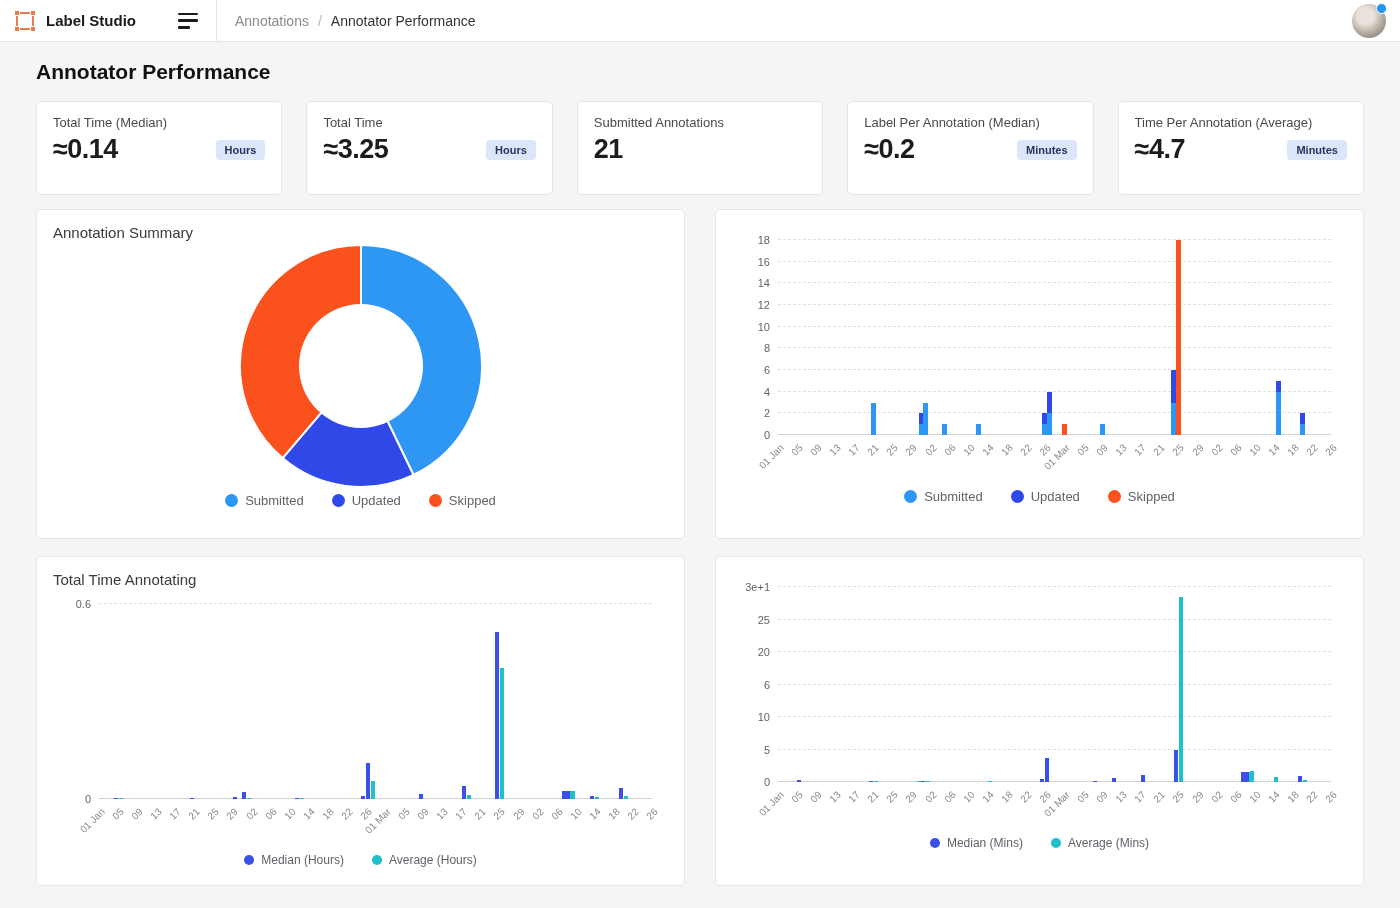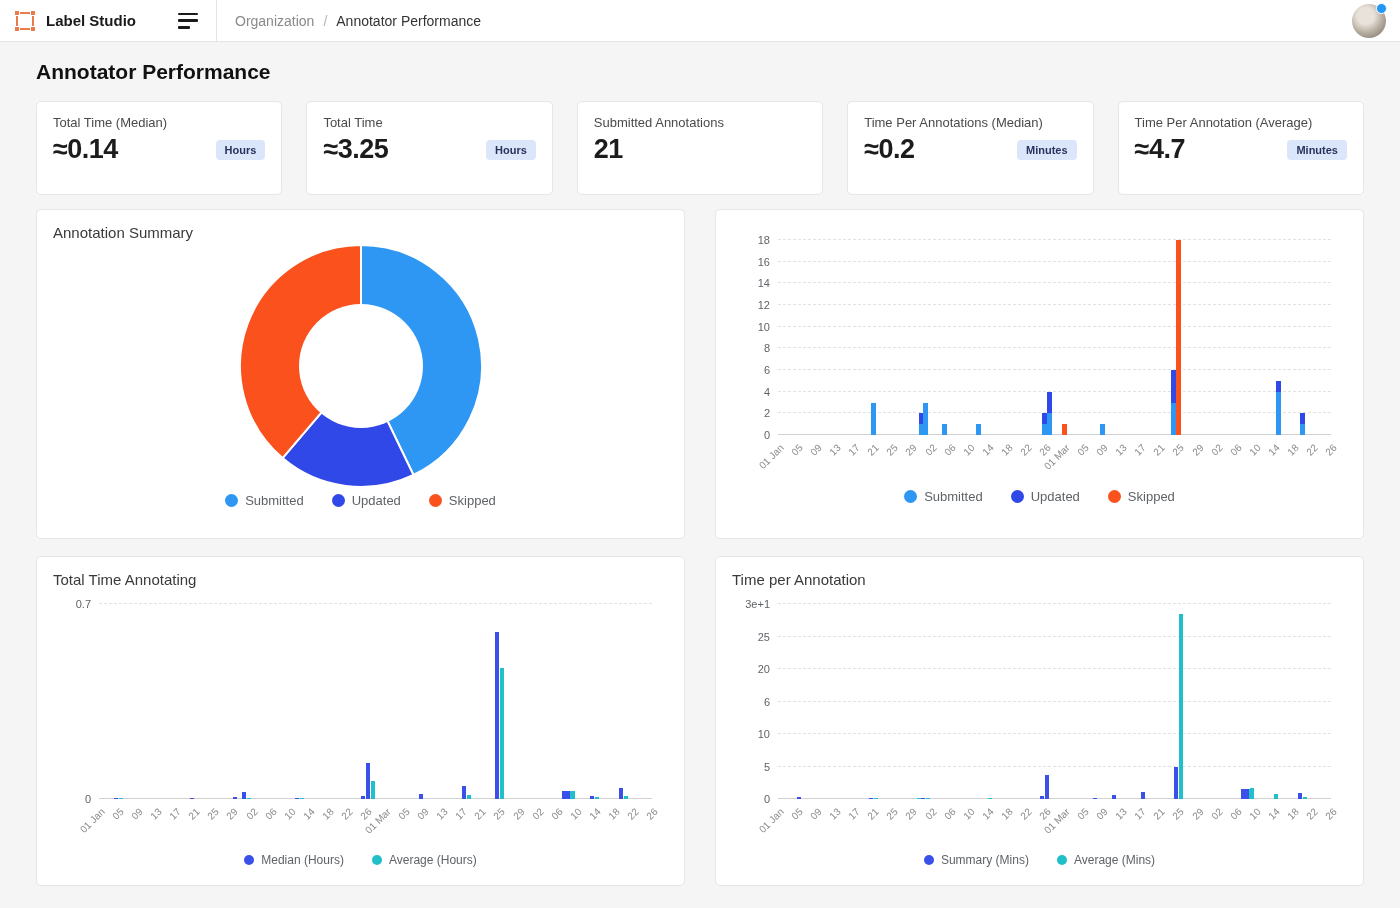--- a/index.html
+++ b/index.html
@@ -78,21 +78,21 @@
     </div>
     <span class="app-name">Label Studio</span>
   </div>
   <div class="hamburger">
     <span class="h1"></span>
       <span class="h2"></span>
       <span class="h3"></span>
   </div>
   <div class="topbar-divider"></div>
   <div class="breadcrumb">
-    <span class="crumb-parent">Organization</span>
+    <span class="crumb-parent">Annotations</span>
     <span class="crumb-sep">/</span>
     <span class="crumb-current">Annotator Performance</span>
   </div>
   <div class="avatar-wrap">
     <div class="avatar"></div>
     <div class="avatar-dot"></div>
   </div>
 </div>
 
 <div class="main">
@@ -114,21 +114,21 @@
       </div>
     </div>
     <div class="stat-card">
       <div class="stat-label">Submitted Annotations</div>
       <div class="stat-value-row">
         <span class="stat-value">21</span>
 
       </div>
     </div>
     <div class="stat-card">
-      <div class="stat-label">Time Per Annotations (Median)</div>
+      <div class="stat-label">Label Per Annotation (Median)</div>
       <div class="stat-value-row">
         <span class="stat-value">≈0.2</span>
         <span class="stat-badge">Minutes</span>
       </div>
     </div>
     <div class="stat-card">
       <div class="stat-label">Time Per Annotation (Average)</div>
       <div class="stat-value-row">
         <span class="stat-value">≈4.7</span>
         <span class="stat-badge">Minutes</span>
@@ -253,21 +253,21 @@
         </div>
       </div>
     </div>
 
     <div class="chart-card">
       <div class="chart-title">Total Time Annotating</div>
       <div class="plot">
           <div class="gridline baseline" style="bottom: 0px;"></div>
           <div class="ylab" style="bottom: -6px;">0</div>
           <div class="gridline" style="bottom: 195px;"></div>
-          <div class="ylab" style="bottom: 189px;">0.7</div>
+          <div class="ylab" style="bottom: 189px;">0.6</div>
           <div class="bar-seg" style="left: calc(3.44828% - 4.5px); width: 4px; bottom: 0px; height: 1.5px; background: rgb(58, 80, 233);"></div>
           <div class="bar-seg" style="left: calc(3.44828% + 0.5px); width: 4px; bottom: 0px; height: 1.5px; background: rgb(31, 192, 201);"></div>
           <div class="bar-seg" style="left: calc(17.2414% - 4.5px); width: 4px; bottom: 0px; height: 1.5px; background: rgb(58, 80, 233);"></div>
           <div class="bar-seg" style="left: calc(25% - 4.5px); width: 4px; bottom: 0px; height: 2.22857px; background: rgb(58, 80, 233);"></div>
           <div class="bar-seg" style="left: calc(26.7241% - 4.5px); width: 4px; bottom: 0px; height: 6.96429px; background: rgb(58, 80, 233);"></div>
           <div class="bar-seg" style="left: calc(26.7241% + 0.5px); width: 4px; bottom: 0px; height: 1.5px; background: rgb(31, 192, 201);"></div>
           <div class="bar-seg" style="left: calc(36.2069% - 4.5px); width: 4px; bottom: 0px; height: 1.5px; background: rgb(58, 80, 233);"></div>
           <div class="bar-seg" style="left: calc(36.2069% + 0.5px); width: 4px; bottom: 0px; height: 1.5px; background: rgb(31, 192, 201);"></div>
           <div class="bar-seg" style="left: calc(48.2759% - 4.5px); width: 4px; bottom: 0px; height: 3.34286px; background: rgb(58, 80, 233);"></div>
           <div class="bar-seg" style="left: calc(49.1379% - 4.5px); width: 4px; bottom: 0px; height: 36.2143px; background: rgb(58, 80, 233);"></div>
@@ -324,21 +324,20 @@
           <span class="legend-label small">Median (Hours)</span>
         </div>
         <div class="legend-item">
           <span class="legend-dot small" style="background: rgb(31, 192, 201);"></span>
           <span class="legend-label small">Average (Hours)</span>
         </div>
       </div>
     </div>
 
     <div class="chart-card">
-      <div class="chart-title">Time per Annotation</div>
       <div class="plot">
           <div class="gridline baseline" style="bottom: 0px;"></div>
           <div class="ylab" style="bottom: -6px;">0</div>
           <div class="gridline" style="bottom: 32.5px;"></div>
           <div class="ylab" style="bottom: 26.5px;">5</div>
           <div class="gridline" style="bottom: 65px;"></div>
           <div class="ylab" style="bottom: 59px;">10</div>
           <div class="gridline" style="bottom: 97.5px;"></div>
           <div class="ylab" style="bottom: 91.5px;">6</div>
           <div class="gridline" style="bottom: 130px;"></div>
@@ -397,21 +396,21 @@
           <span class="xlab" style="left: 82.7586%;">06</span>
           <span class="xlab" style="left: 86.2069%;">10</span>
           <span class="xlab" style="left: 89.6552%;">14</span>
           <span class="xlab" style="left: 93.1034%;">18</span>
           <span class="xlab" style="left: 96.5517%;">22</span>
           <span class="xlab" style="left: 100%;">26</span>
         </div>
       <div class="legend">
         <div class="legend-item">
           <span class="legend-dot small" style="background: rgb(58, 80, 233);"></span>
-          <span class="legend-label small">Summary (Mins)</span>
+          <span class="legend-label small">Median (Mins)</span>
         </div>
         <div class="legend-item">
           <span class="legend-dot small" style="background: rgb(31, 192, 201);"></span>
           <span class="legend-label small">Average (Mins)</span>
         </div>
       </div>
     </div>
 
   </div>
 </div>

